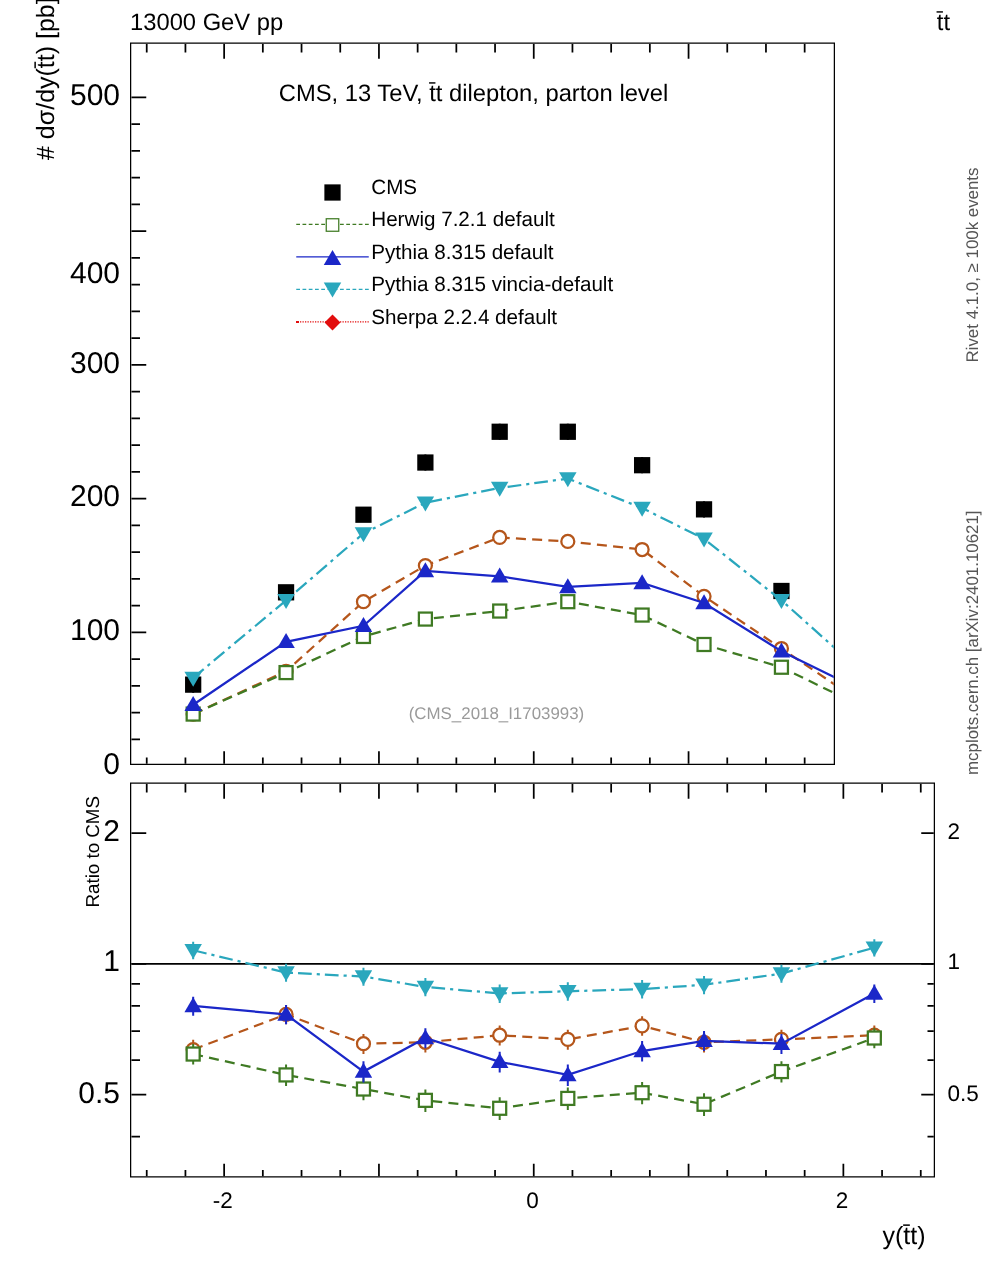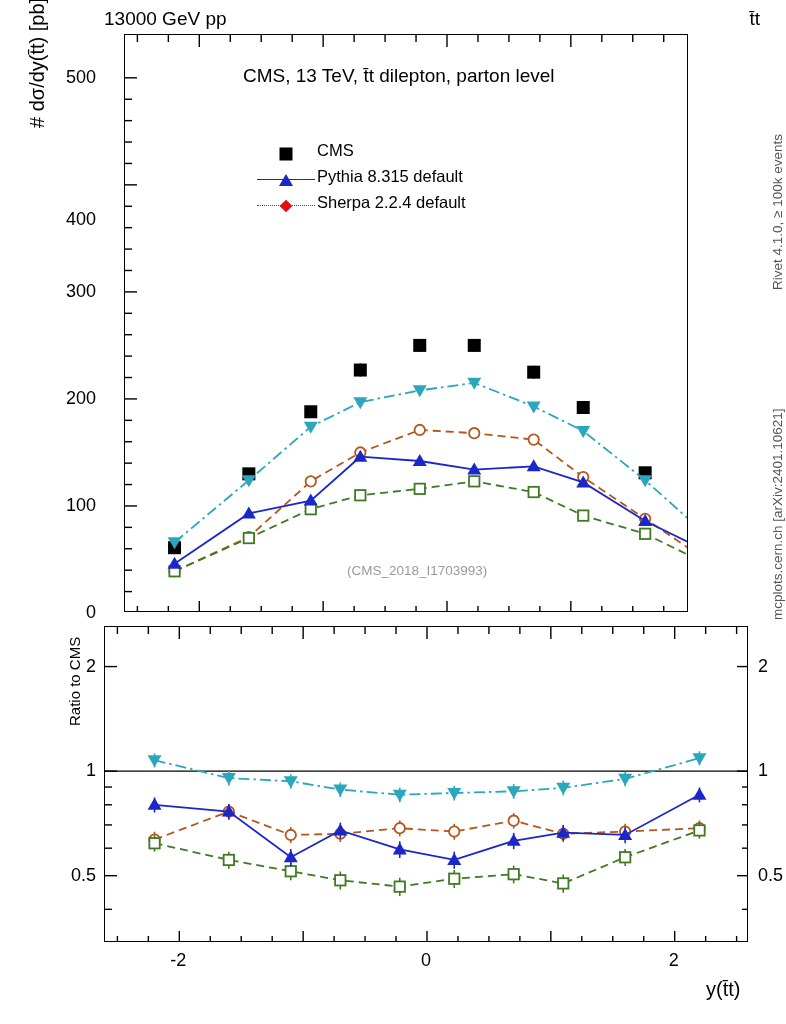--- a/index.html
+++ b/index.html
@@ -53,28 +53,28 @@
     white-space: nowrap;
   }
 
   
   .panel {
     position: absolute;
     border: 1.4px solid #000;
     box-sizing: border-box;
     background: #ffffff;
   }
-  #panel-main { left: 104px; top: 34px; width: 564px; height: 578px; margin-left: 20px; }
+  #panel-main { left: 104px; top: 34px; width: 564px; height: 578px; }
   #panel-ratio { left: 104px; top: 626px; width: 644px; height: 316px; }
 
   .plotarea { position: absolute; left: 0; top: 0; right: 0; bottom: 0; overflow: hidden; }
 
   .ytick-label {
     position: absolute;
-    font-size: 18px;
+    font-size: 24px;
     text-align: right;
     transform: translateY(-50%);
   }
   .ytick-label-right {
     position: absolute;
     font-size: 18px;
     text-align: left;
     transform: translateY(-50%);
   }
   .xtick-label {
@@ -352,24 +352,38 @@
 
     <div id="legend">
       <div class="leg-row">
         <span class="leg-sym">
           <span class="leg-mark m-sq-fill"></span>
         </span>
         <span class="leg-lbl">CMS</span>
       </div>
       <div class="leg-row">
         <span class="leg-sym">
+          <span class="leg-line" style="border-top-color:#3f7a23; border-top-style:dashed;"></span>
+          <span class="leg-mark m-sq-open"></span>
+        </span>
+        <span class="leg-lbl">Herwig 7.2.1 default</span>
+      </div>
+      <div class="leg-row">
+        <span class="leg-sym">
           <span class="leg-line" style="border-top-color:#1b27c8; border-top-style:solid;"></span>
           <span class="leg-mark m-tri-up"></span>
         </span>
         <span class="leg-lbl">Pythia 8.315 default</span>
+      </div>
+      <div class="leg-row">
+        <span class="leg-sym">
+          <span class="leg-line" style="border-top-color:#2aa7bd; border-top-style:dashed;"></span>
+          <span class="leg-mark m-tri-dn"></span>
+        </span>
+        <span class="leg-lbl">Pythia 8.315 vincia-default</span>
       </div>
       <div class="leg-row">
         <span class="leg-sym">
           <span class="leg-line" style="border-top-color:#e20d0d; border-top-style:dotted;"></span>
           <span class="leg-mark m-diamond"></span>
         </span>
         <span class="leg-lbl">Sherpa 2.2.4 default</span>
       </div>
     </div>
   </div>

